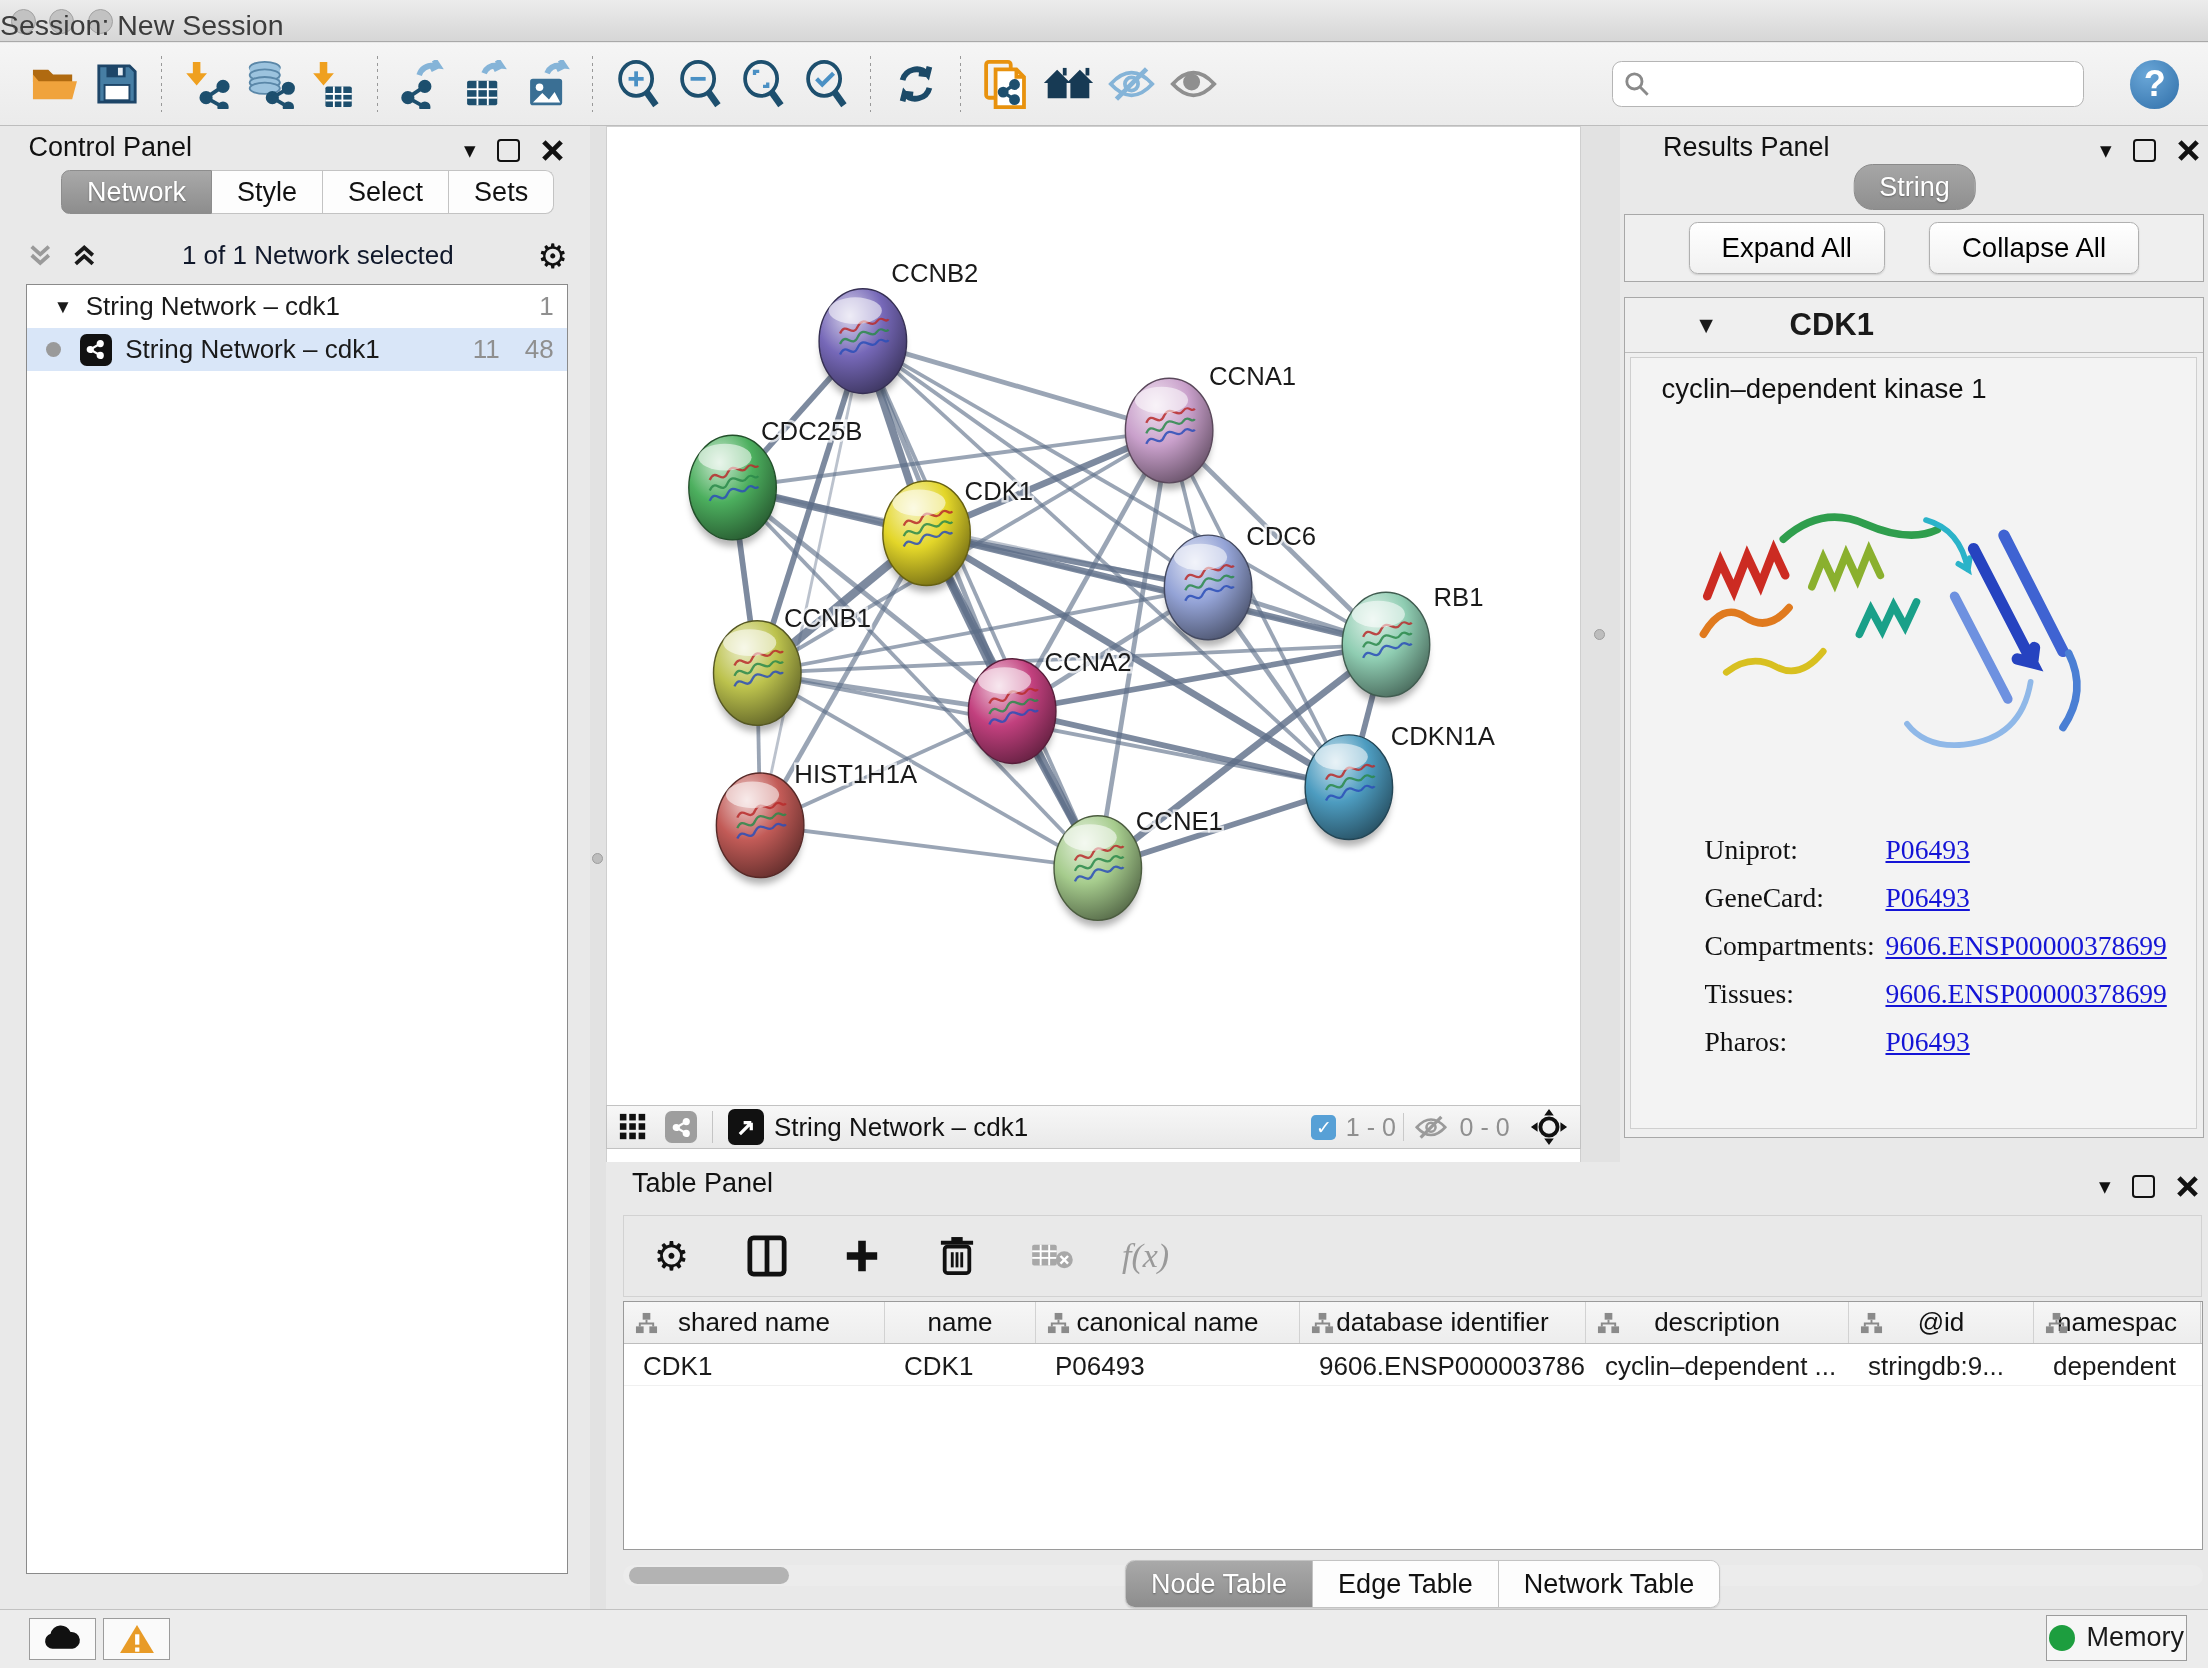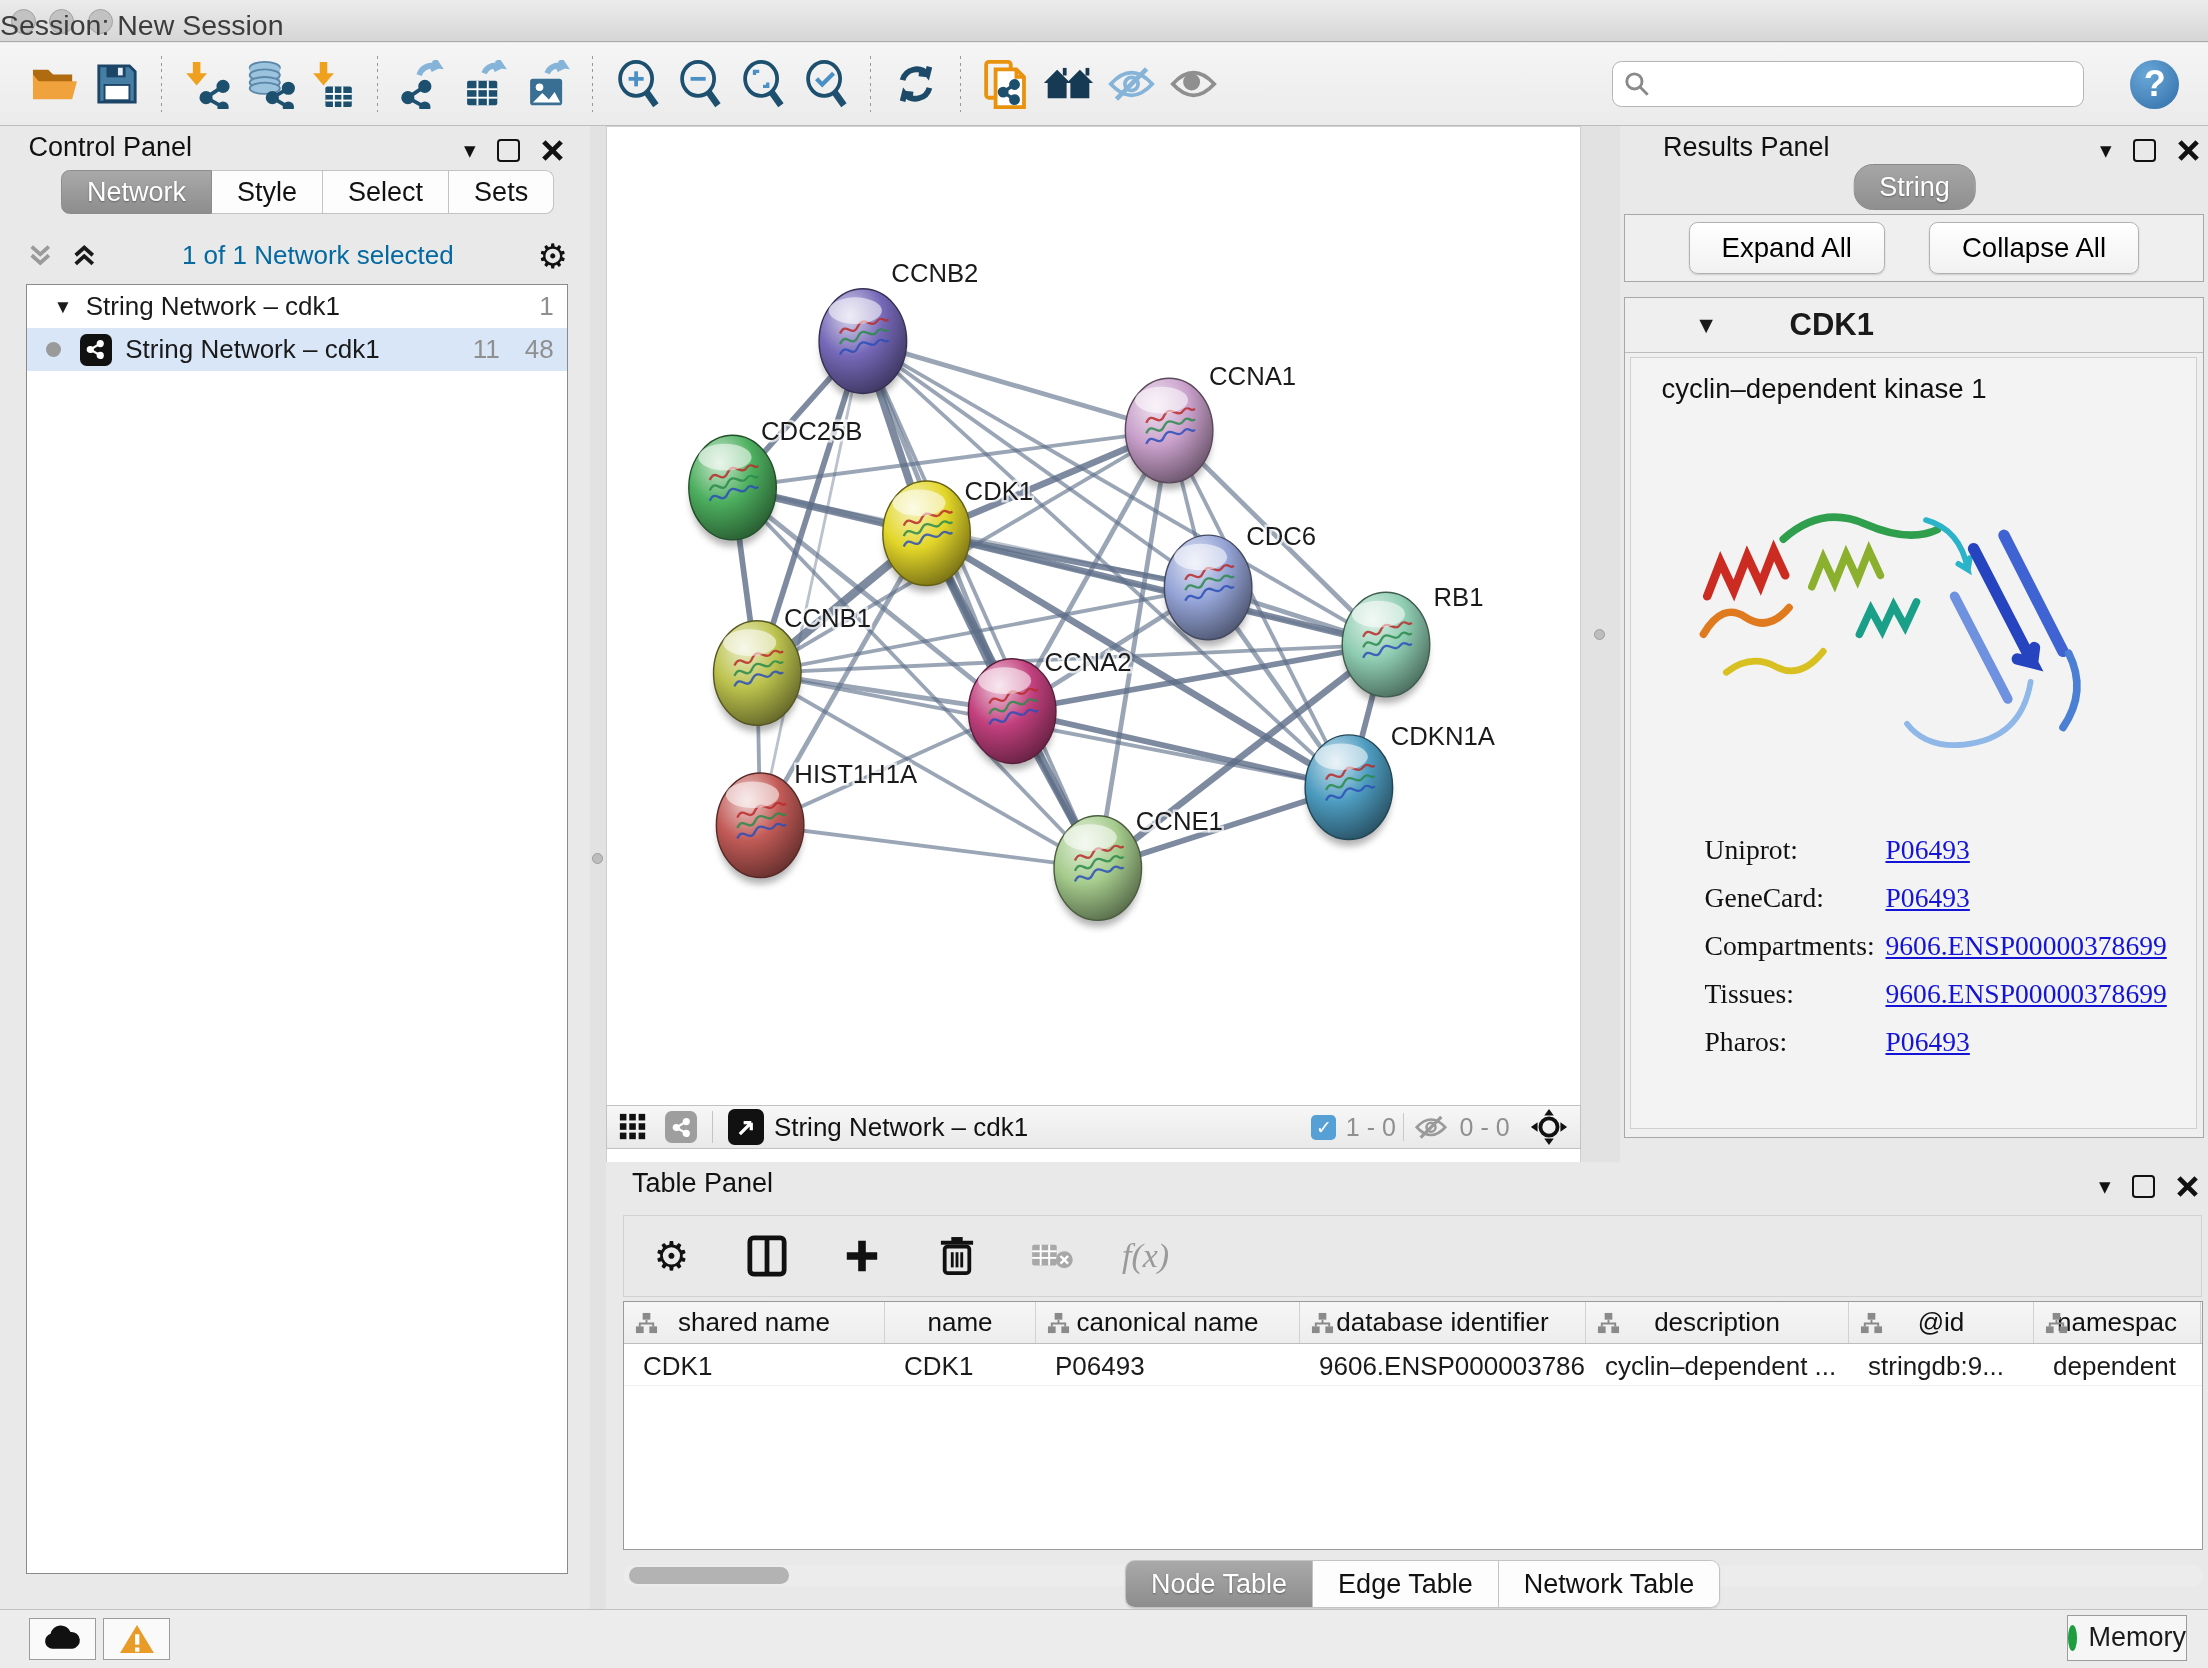--- a/index.html
+++ b/index.html
@@ -49,21 +49,21 @@
   .control-panel { position:absolute; left:0; top:126px; width:590px; height:1491px; background:#e9e9e9; }
   .tabs-row { position:absolute; left:61px; top:44px; display:flex; }
   .tab { height:44px; padding:0 25px; display:flex; align-items:center; justify-content:center;
     font-size:27px; background:#fdfdfd; border:1px solid #c3c3c3; border-left:none; color:#111; }
   .tab:first-child { border-left:1px solid #c3c3c3; border-radius:8.6px 0 0 8.6px; }
   .tab:last-child { border-radius:0 8.6px 8.6px 0; }
   .tab.active { background:linear-gradient(#a9a9a9,#8d8d8d); color:#fff;
     text-shadow:0 1px 1.9px rgba(0,0,0,.35); border-color:#8d8d8d; }
   .cp-toolbar { position:absolute; left:26px; top:103px; width:542px; height:53px;
     display:flex; align-items:center; }
-  .cp-status { flex:1; text-align:center; font-size:26px; color:#0369a1; }
+  .cp-status { flex:1; text-align:center; font-size:26px; color:#0f172a; }
   .gear { font-size:34px; color:#111; line-height:1; }
   .net-list { position:absolute; left:26px; top:158px; width:542px; height:1290px;
     background:#fff; border:1px solid #8a8a8a; }
   .net-row { height:43px; display:flex; align-items:center; font-size:26px; padding:0 13.3px; }
   .net-row .grow { flex:1; }
   .net-row.selected { background:#d9e6f8; }
   .tree-arrow { font-size:19px; margin:0 13.3px 0 13.3px; }
   .count { color:#8f8f8f; margin-left:25px; }
   .sel-dot { width:15px; height:15px; border-radius:50%; background:#9a9a9a; margin:0 19px 0 5.7px; }
   .share-badge { width:32px; height:32px; border-radius:6.7px; background:#111; display:flex;
@@ -128,21 +128,21 @@
     background:#b3b3b3; border-radius:8.6px; }
   .table-tabs { position:absolute; left:519px; top:398px; display:flex; border-radius:9.5px; overflow:hidden;
     border:1px solid #c3c3c3; box-shadow:0 1px 1.9px rgba(0,0,0,.12); }
   .table-tabs .tab { border:none; border-right:1px solid #c3c3c3; border-radius:0; height:46px; }
   .table-tabs .tab:last-child { border-right:none; }
   
   .statusbar { position:absolute; left:0; top:1609px; width:2208px; height:59px;
     background:#ececec; border-top:1px solid #c2c2c2; }
   .sb-box { position:absolute; top:7.6px; width:67px; height:42px; background:#fafafa;
     border:1.9px solid #9c9c9c; display:flex; align-items:center; justify-content:center; }
-  .memory-btn { position:absolute; right:21px; top:4.8px; width:120px; height:46px;
+  .memory-btn { position:absolute; right:21px; top:4.8px; width:141px; height:46px;
     background:#f6f6f6; border:1px solid #9c9c9c; display:flex; align-items:center;
     justify-content:center; gap:11.4px; font-size:27px; }
   .mem-dot { width:26px; height:26px; border-radius:50%; background:#1d9e3f; }
   svg { display:block; }
 </style>
 </head>
 <body>
 
 <div class="app">
 

